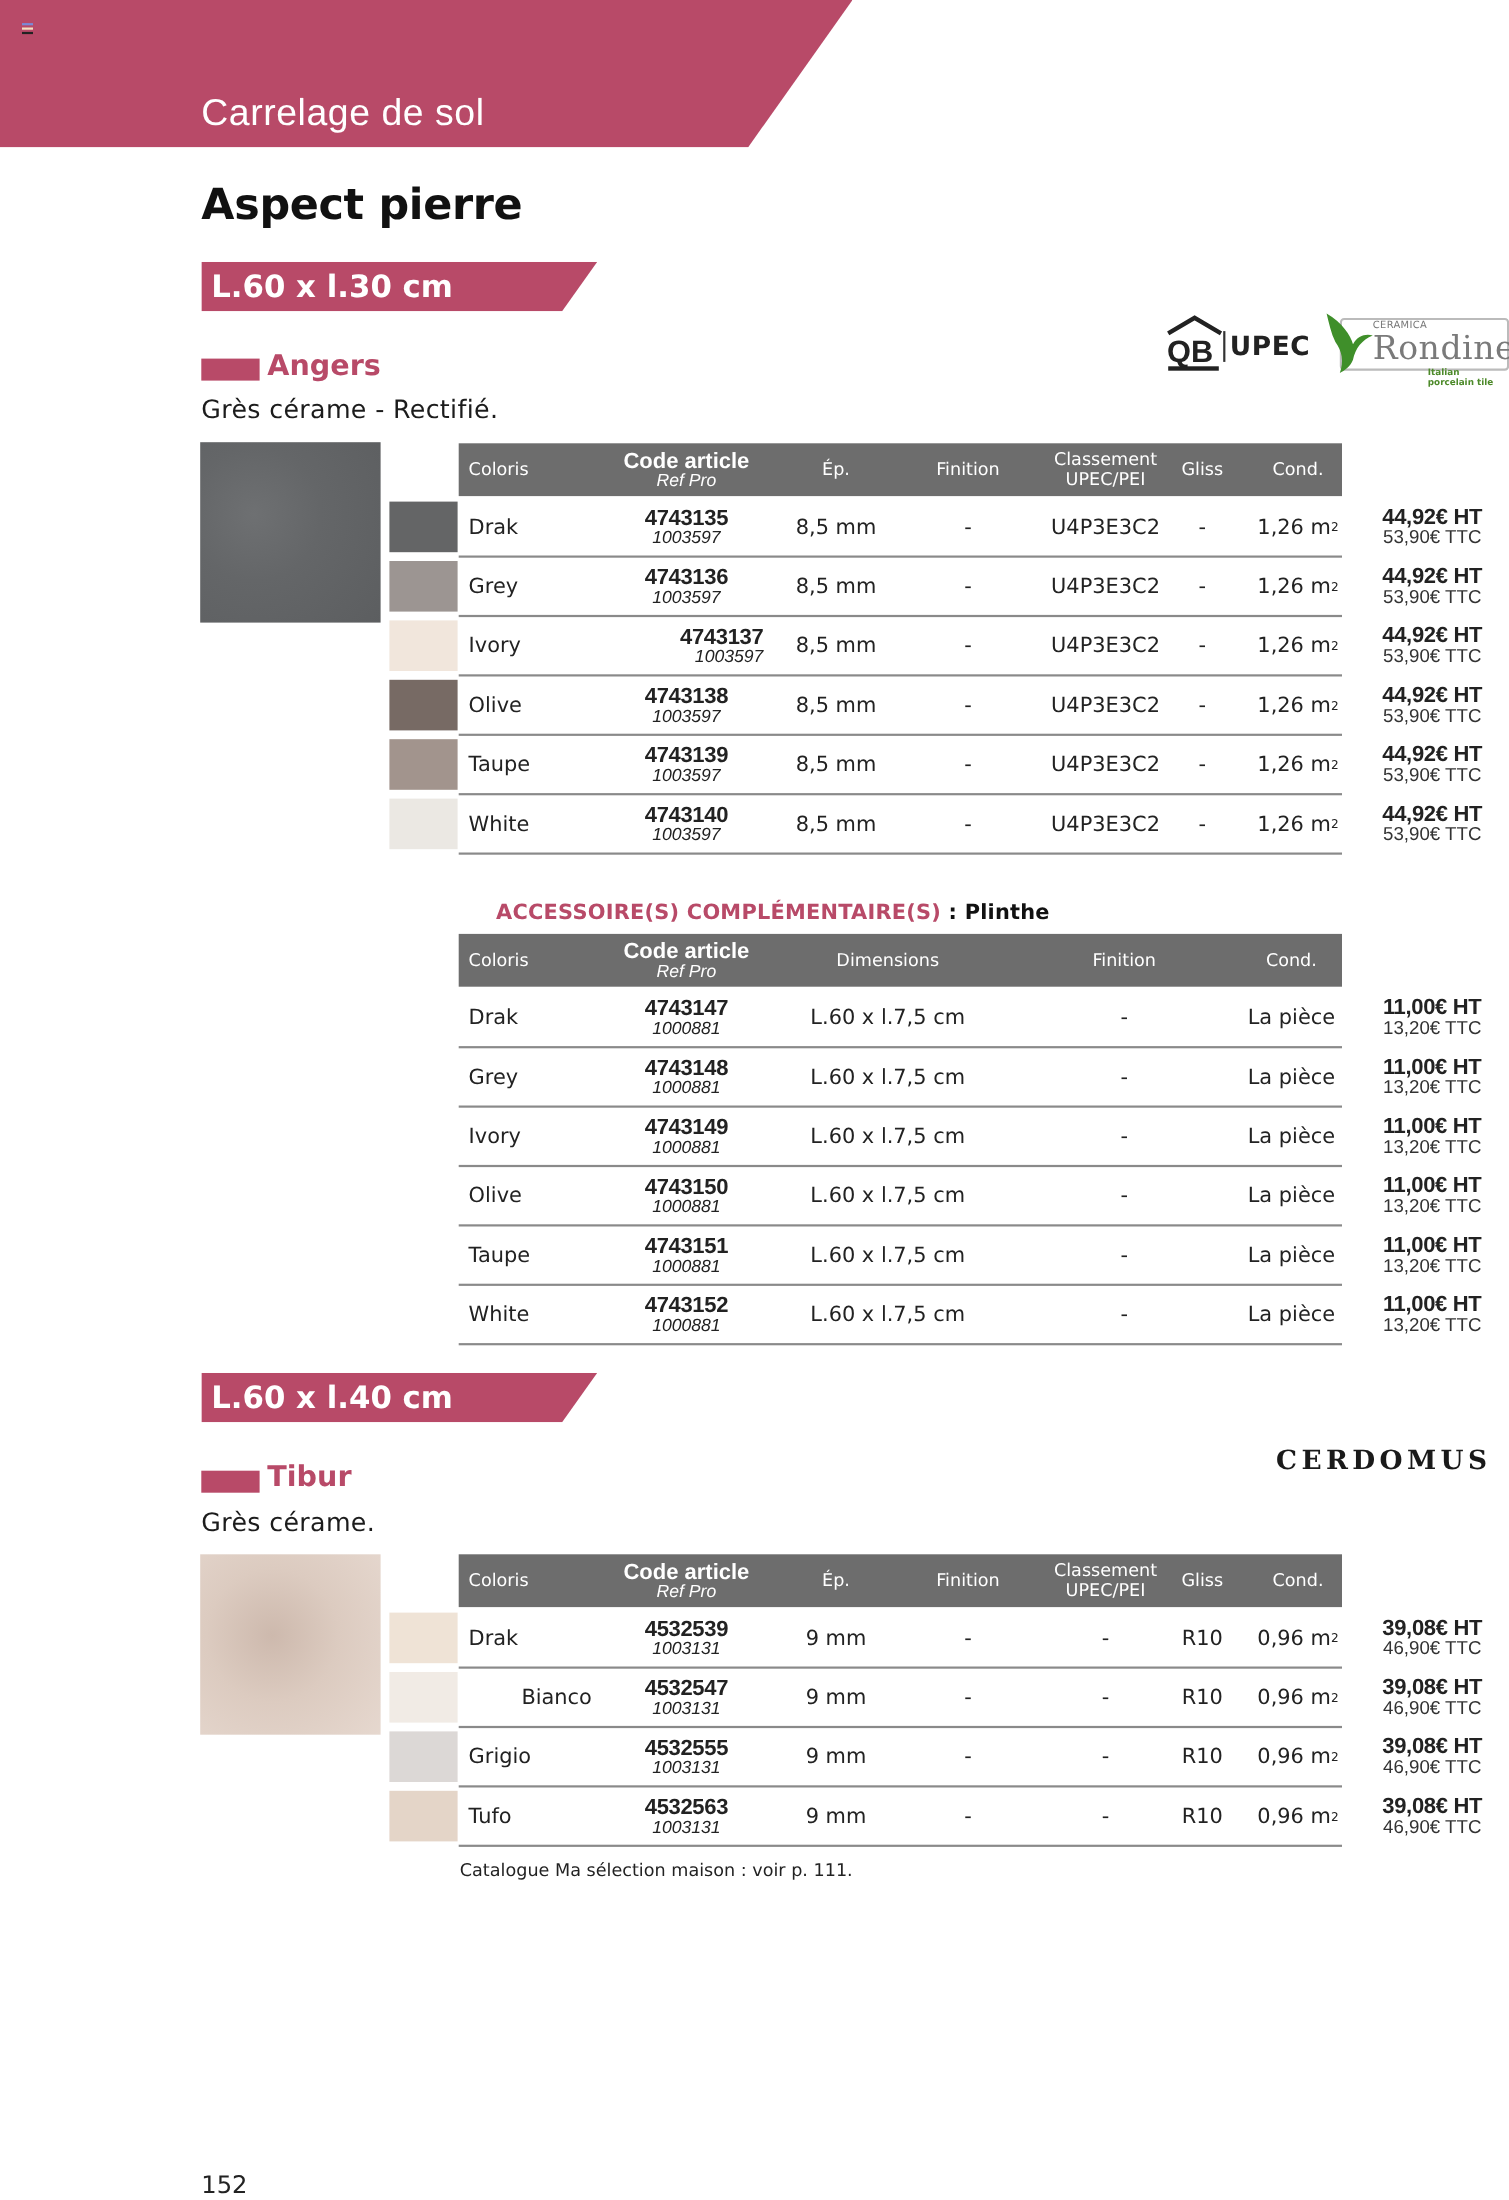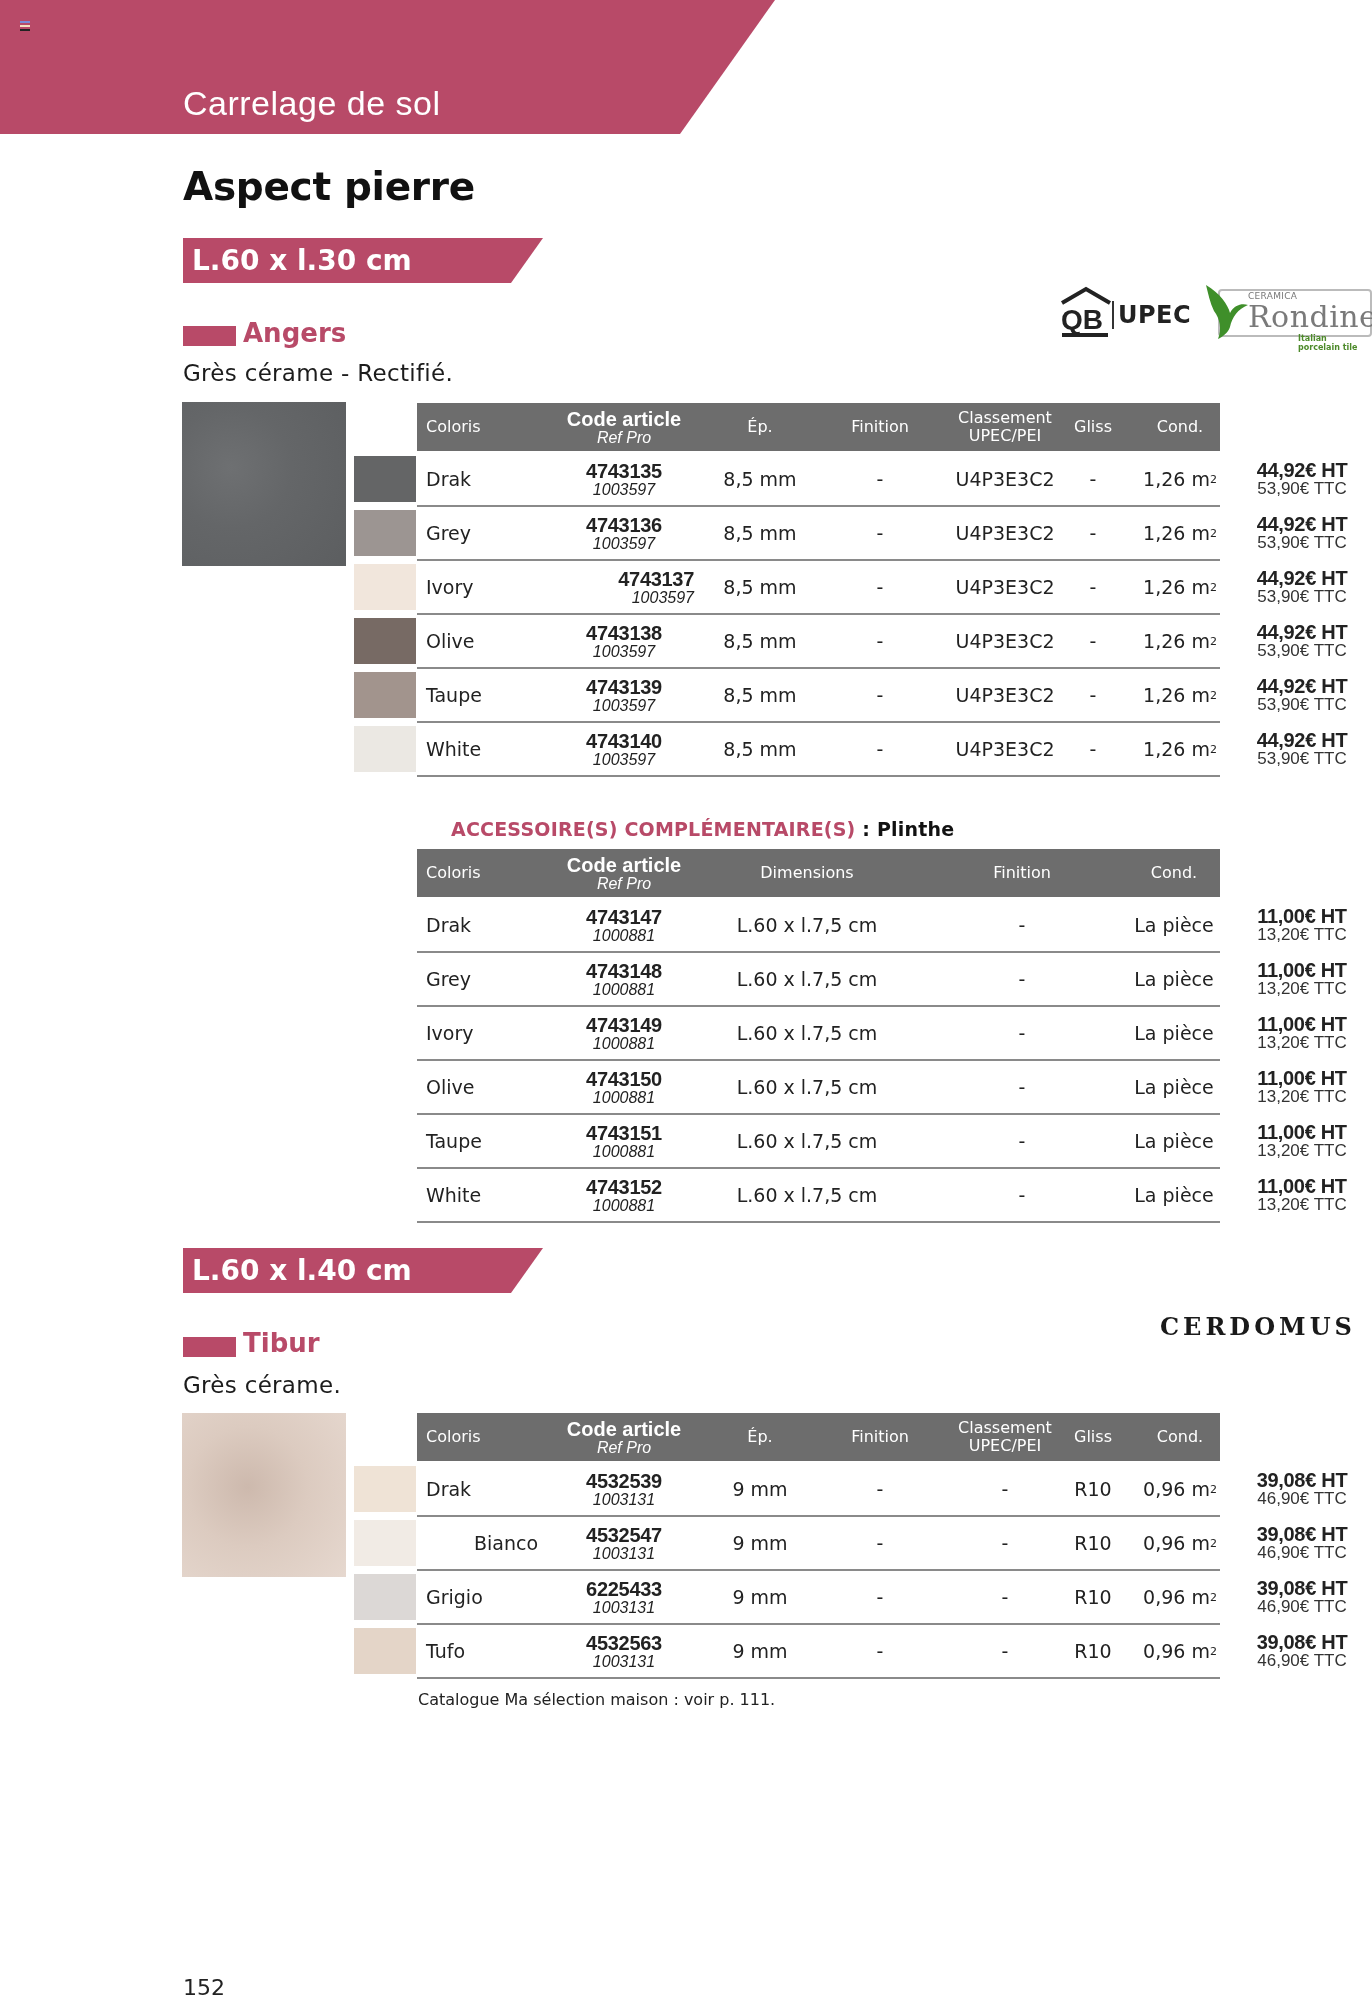--- a/index.html
+++ b/index.html
@@ -429,21 +429,21 @@
       </div>
     <div class="td" style="left:825px; width:120px;">
         <span class="ht">39,08€ HT</span>
         <span class="ttc">46,90€ TTC</span>
       </div>
   </div>
   <div class="trow">
     <div class="swatch" style="background:#dcd8d6;"></div>
     <div class="td left" style="left:9px;">Grigio</div>
     <div class="td" style="left:137px; width:140px;">
-        <span class="code">6225433</span>
+        <span class="code">4532555</span>
         <span class="ref">1003131</span>
       </div>
     <div class="td" style="left:295px; width:96px;">9 mm</div>
     <div class="td" style="left:418px; width:90px;">-</div>
     <div class="td" style="left:533px; width:110px;">-</div>
     <div class="td" style="left:648px; width:56px;">R10</div>
     <div class="td" style="left:720px; width:86px; flex-direction:row;">
         <span>0,96 m</span>
         <sup>2</sup>
       </div>

